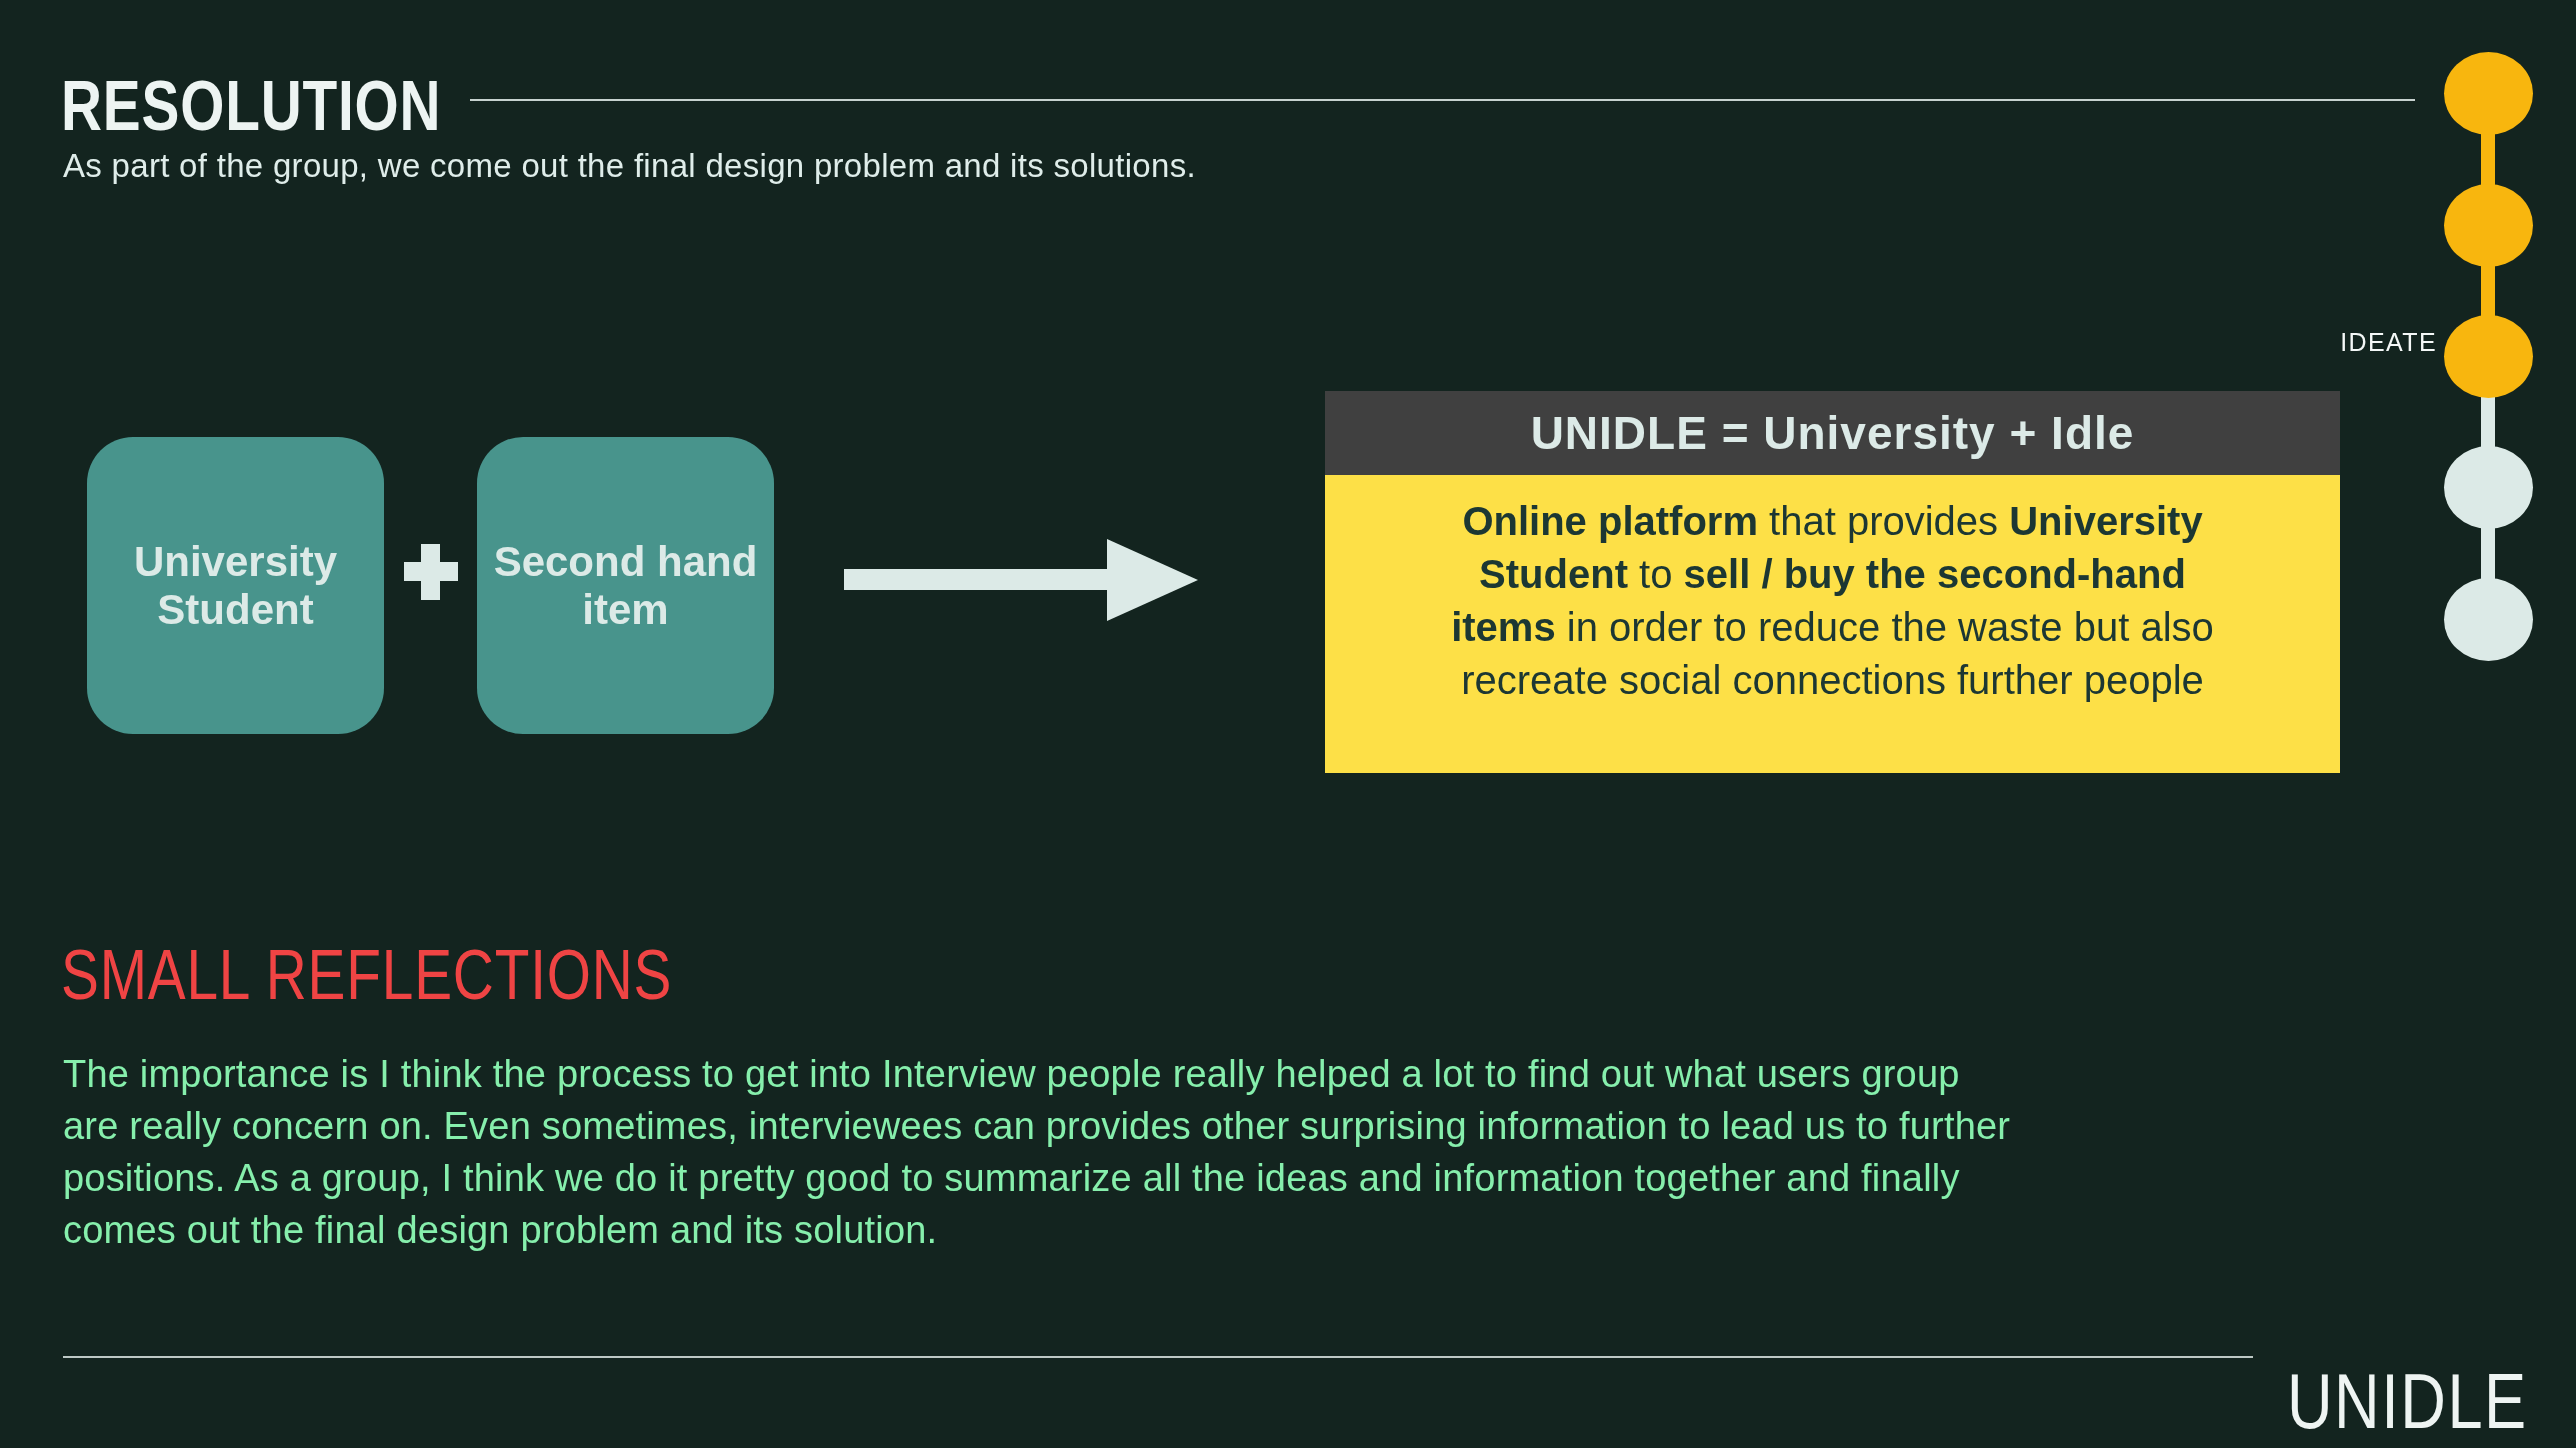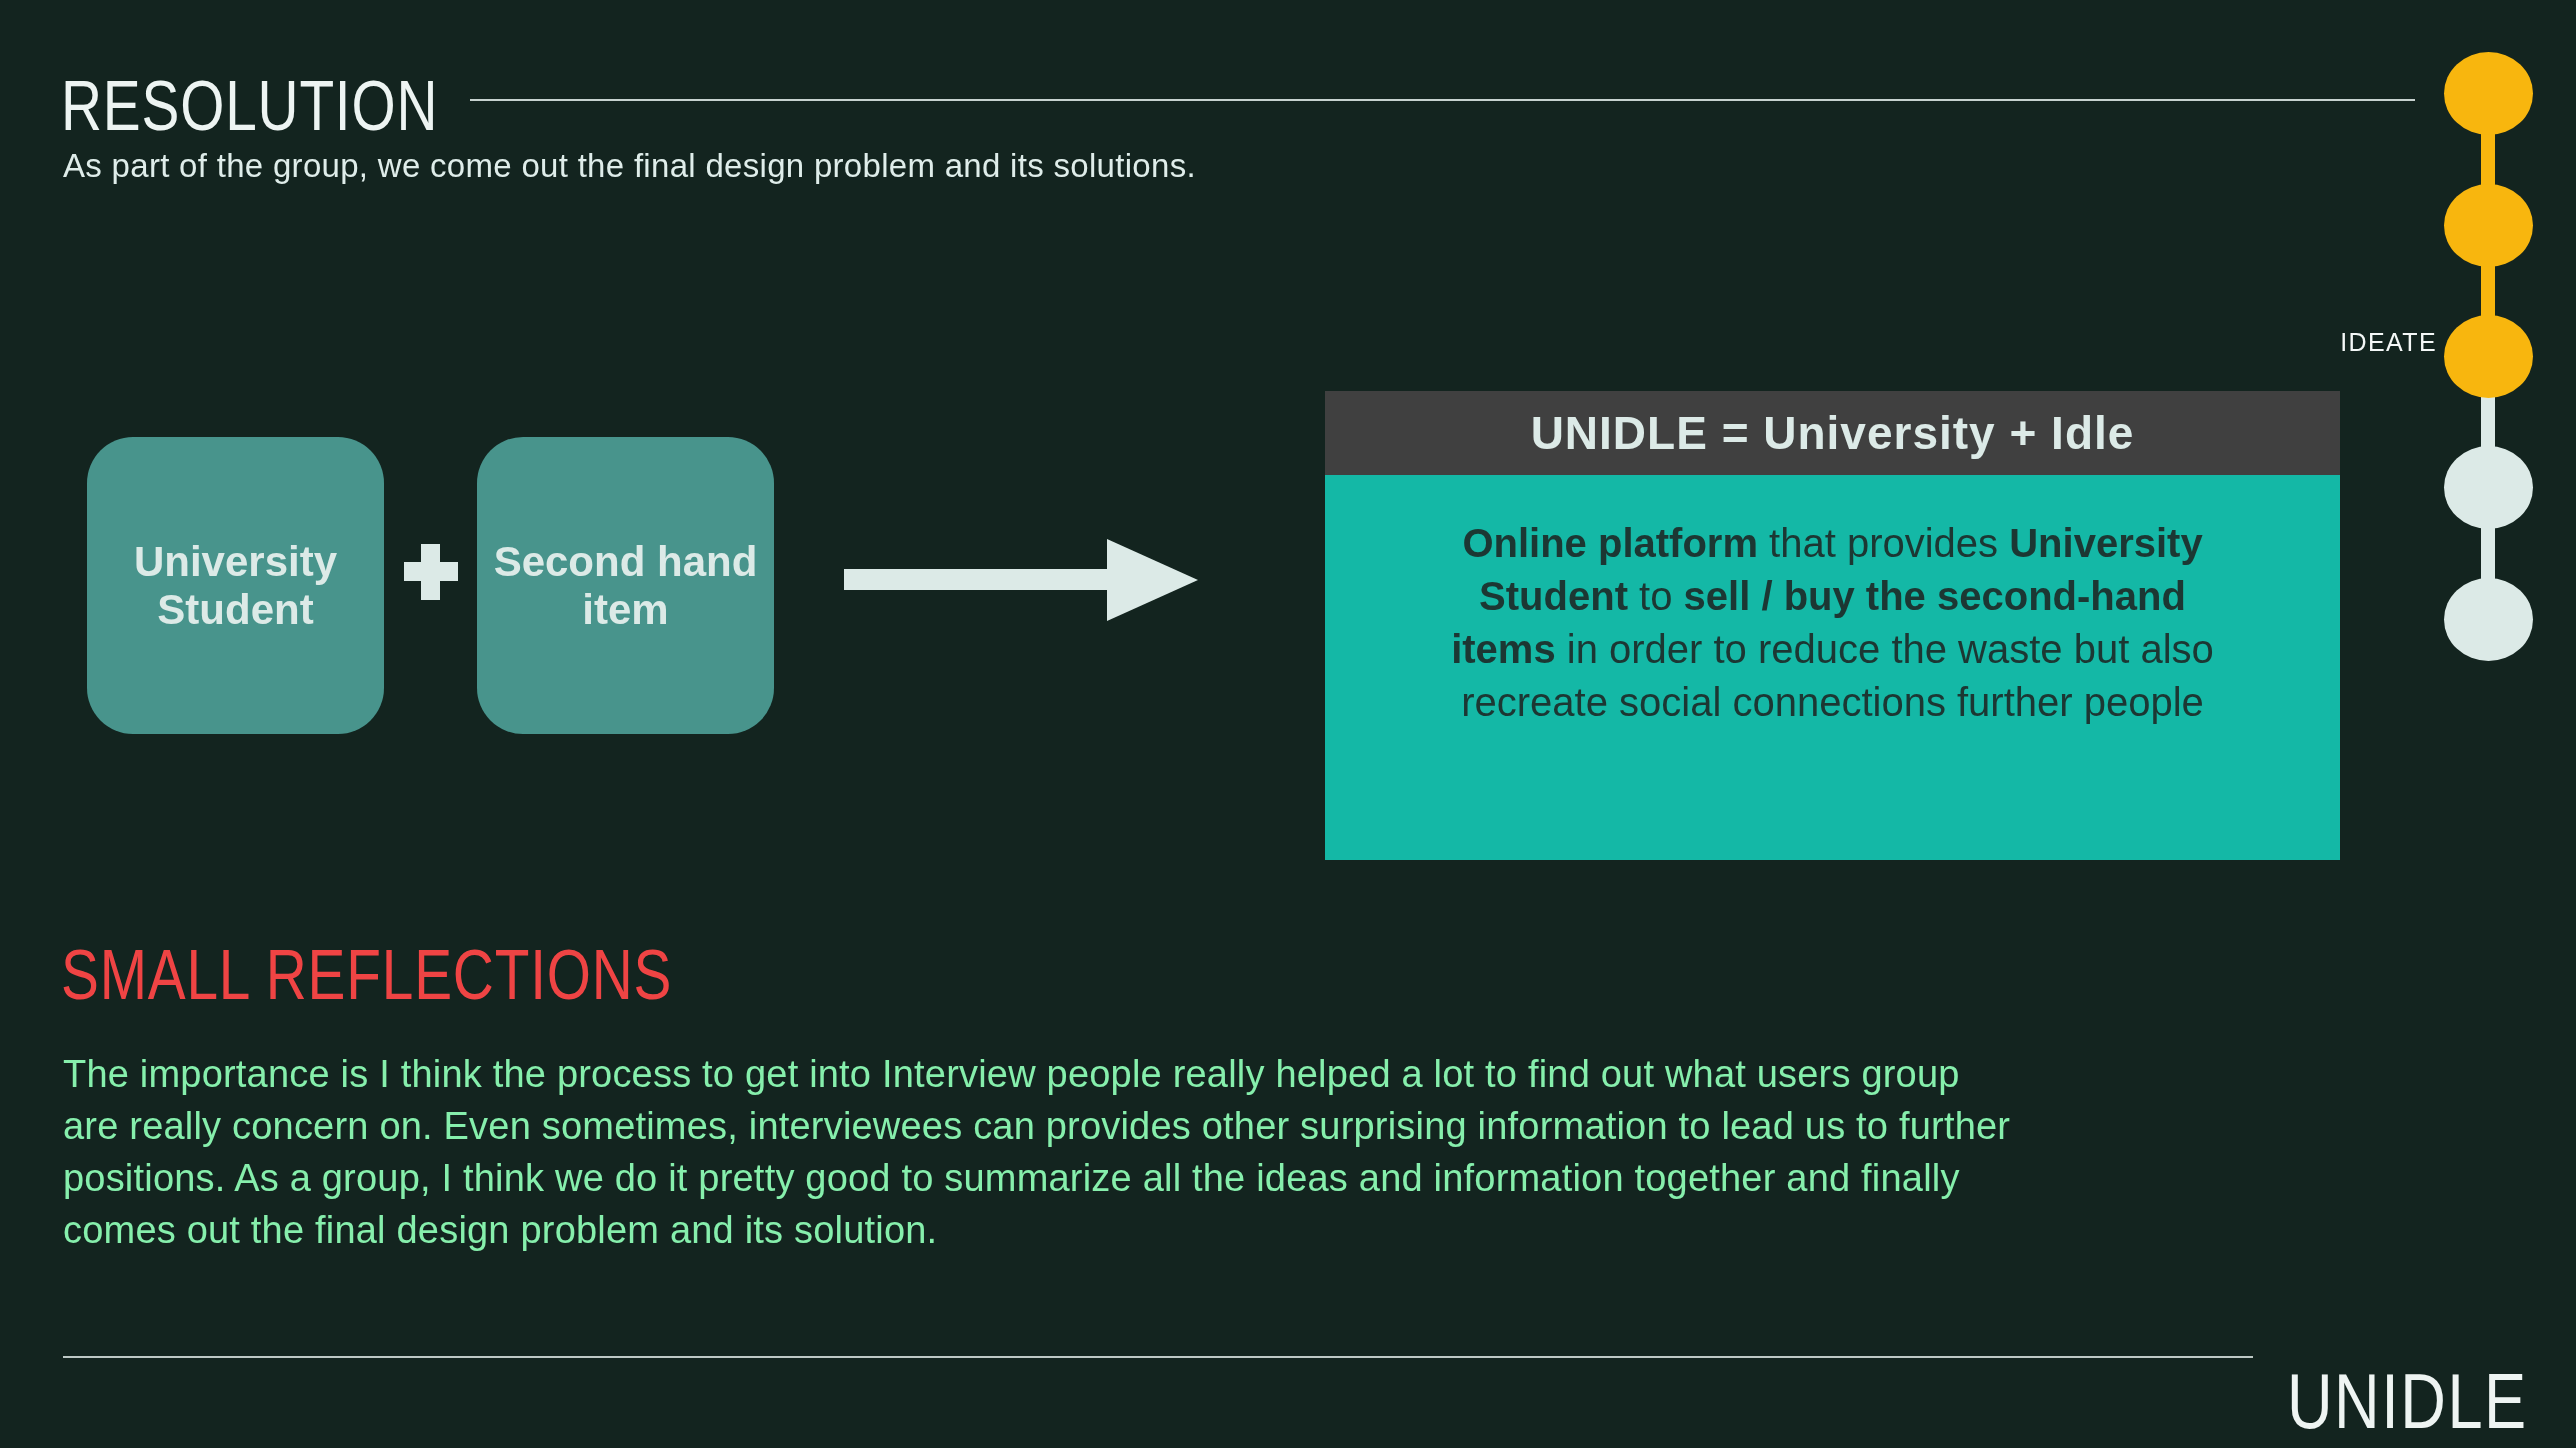--- a/index.html
+++ b/index.html
@@ -7,21 +7,21 @@
   #slide {
     position:relative; width:2576px; height:1449px;
     background:#13241F; overflow:hidden;
     font-family:"Liberation Sans", sans-serif;
   }
   .condense { display:inline-block; transform:scaleX(0.8); transform-origin:left top; white-space:nowrap; }
 
   
   .page-title {
     position:absolute; left:61px; top:70px;
-    font-size:71px; line-height:71px; font-weight:400;
+    font-size:71px; line-height:71px; font-weight:700;
     color:#EDF4F2; letter-spacing:1px;
   }
   .title-rule {
     position:absolute; left:470px; top:99px; width:1945px; height:1.9px;
     background:#E8F1EF; opacity:.85;
   }
   .subtitle {
     position:absolute; left:63px; top:145px;
     font-size:33px; line-height:42px; color:#DFEDEA; letter-spacing:0.3px;
   }
@@ -51,21 +51,21 @@
   }
 
   
   .result-box { position:absolute; left:1325px; top:391px; width:1015px; }
   .result-header {
     height:84px; background:#404040;
     font-size:46px; line-height:84px; font-weight:bold; letter-spacing:1px;
     color:#DCEAE7; text-align:center;
   }
   .result-body {
-    height:385px; background:#14b8a6; padding-top:42px;
+    height:298px; background:#fde047; padding-top:20px;
     font-size:40px; line-height:53px; color:#1C3733; text-align:center;
   }
   .result-body .bold { font-weight:bold; }
 
   
   .tl-node { position:absolute; width:89px; height:83px; border-radius:50%; }
   .tl-link { position:absolute; width:13.5px; }
   .tl-label {
     position:absolute; right:139px; top:328px;
     font-size:25px; letter-spacing:1.4px; color:#F4F8F7;

